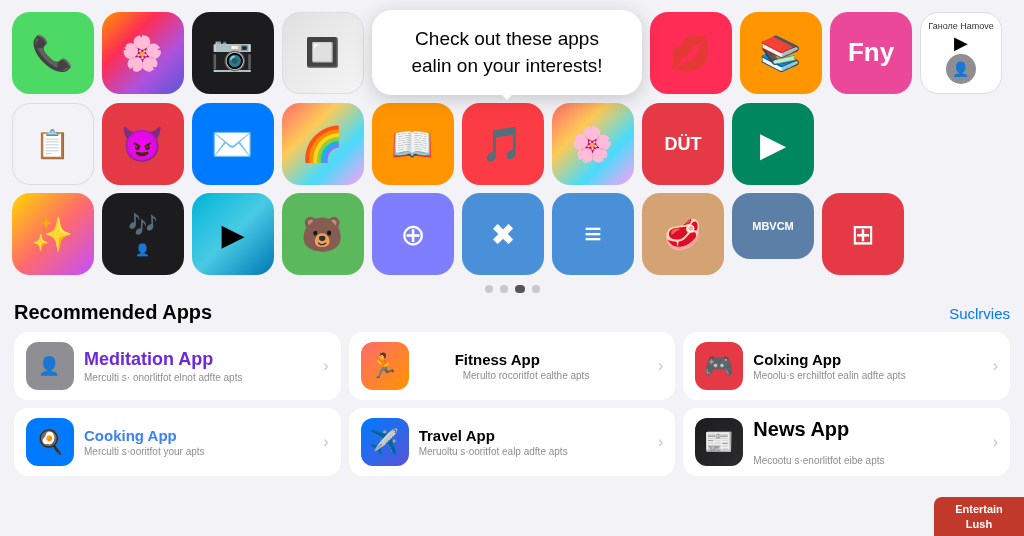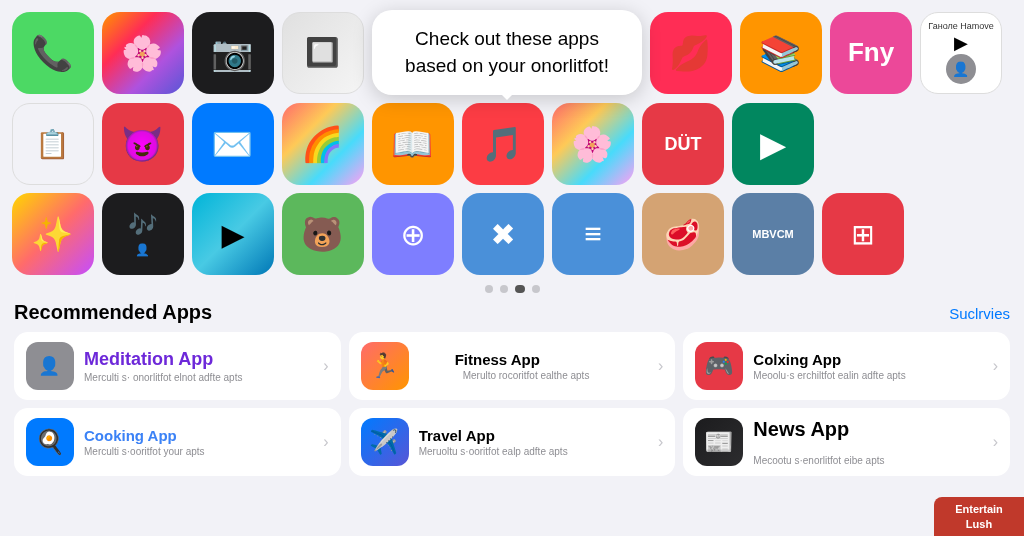--- a/index.html
+++ b/index.html
@@ -36,21 +36,21 @@
   <div style="background:#f2f2f7; padding:10px 12px 0; position:relative;">
 
     <div style="display:flex; gap:8px; margin-bottom:8px; align-items:center;">
       <div class="app-icon icon-phone" style="width:82px;height:82px;border-radius:18px;display:flex;align-items:center;justify-content:center;font-size:34px;flex-shrink:0;">📞</div>
       <div class="app-icon" style="width:82px;height:82px;border-radius:18px;background:linear-gradient(135deg,#ff9500,#ff2d55,#af52de,#5856d6);display:flex;align-items:center;justify-content:center;font-size:34px;flex-shrink:0;">🌸</div>
       <div class="app-icon" style="width:82px;height:82px;border-radius:18px;background:#1c1c1e;display:flex;align-items:center;justify-content:center;font-size:34px;flex-shrink:0;">📷</div>
       <div class="app-icon" style="width:82px;height:82px;border-radius:18px;background:linear-gradient(135deg,#e0e0e0,#f5f5f5);display:flex;align-items:center;justify-content:center;font-size:28px;flex-shrink:0;border:1px solid #ddd;">🔲</div>
 
       <div style="position:relative;z-index:10;background:white;border-radius:20px;padding:16px 24px;box-shadow:0 4px 20px rgba(0,0,0,0.18);font-size:19px;font-weight:500;text-align:center;line-height:1.4;width:270px;flex-shrink:0;">
         <span style="white-space:pre-line;">Check out these apps
-based on your onorlitfot!</span>
+ealin on your interests!</span>
         <div style="position:absolute;bottom:-12px;left:50%;transform:translateX(-50%);border:7px solid transparent;border-top-color:white;"></div>
       </div>
       <div class="app-icon" style="width:82px;height:82px;border-radius:18px;background:#ff2d55;display:flex;align-items:center;justify-content:center;font-size:34px;flex-shrink:0;">💋</div>
       <div class="app-icon" style="width:82px;height:82px;border-radius:18px;background:#ff9500;display:flex;align-items:center;justify-content:center;font-size:34px;flex-shrink:0;">📚</div>
       <div class="app-icon" style="width:82px;height:82px;border-radius:18px;background:#ec4899;display:flex;align-items:center;justify-content:center;font-size:26px;font-weight:700;color:white;flex-shrink:0;">Fny</div>
       <div class="app-icon" style="width:82px;height:82px;border-radius:18px;background:#fff;border:1px solid #ddd;display:flex;align-items:center;justify-content:center;font-size:20px;flex-shrink:0;flex-direction:column;padding:4px;overflow:hidden;">
         <div style="font-size:9px;color:#333;text-align:center;line-height:1.2;">Ганоле Hamove</div>
         <div style="font-size:18px;">▶</div>
         <div style="width:30px;height:30px;border-radius:50%;background:#8e8e93;overflow:hidden;display:flex;align-items:center;justify-content:center;font-size:14px;">👤</div>
       </div>
@@ -73,21 +73,21 @@
       <div style="width:82px;height:82px;border-radius:18px;background:#1c1c1e;display:flex;align-items:center;justify-content:center;font-size:28px;flex-shrink:0;flex-direction:column;gap:4px;">
         <div style="font-size:24px;">🎶</div>
         <div style="font-size:12px;color:#fff;">👤</div>
       </div>
       <div style="width:82px;height:82px;border-radius:18px;background:linear-gradient(135deg,#00b4d8,#48cae4,#0077b6);display:flex;align-items:center;justify-content:center;font-size:30px;flex-shrink:0;">▶</div>
       <div style="width:82px;height:82px;border-radius:18px;background:#5cb85c;display:flex;align-items:center;justify-content:center;font-size:34px;flex-shrink:0;">🐻</div>
       <div style="width:82px;height:82px;border-radius:18px;background:#7e7eff;display:flex;align-items:center;justify-content:center;font-size:30px;color:white;flex-shrink:0;">⊕</div>
       <div style="width:82px;height:82px;border-radius:18px;background:#4a90d9;display:flex;align-items:center;justify-content:center;font-size:30px;color:white;flex-shrink:0;">✖</div>
       <div style="width:82px;height:82px;border-radius:18px;background:#4a90d9;display:flex;align-items:center;justify-content:center;font-size:30px;color:white;flex-shrink:0;">≡</div>
       <div style="width:82px;height:82px;border-radius:18px;background:#d4a373;display:flex;align-items:center;justify-content:center;font-size:30px;flex-shrink:0;">🥩</div>
-      <div style="width:82px;height:82px;border-radius:18px;background:#5b7fa6;display:flex;align-items:center;justify-content:center;font-size:11px;font-weight:700;color:white;text-align:center;flex-shrink:0;padding:4px;">MBVCM</div>
+      <div style="width:82px;height:66px;border-radius:18px;background:#5b7fa6;display:flex;align-items:center;justify-content:center;font-size:11px;font-weight:700;color:white;text-align:center;flex-shrink:0;padding:4px;">MBVCM</div>
       <div style="width:82px;height:82px;border-radius:18px;background:#e63946;display:flex;align-items:center;justify-content:center;font-size:28px;color:white;flex-shrink:0;">⊞</div>
     </div>
   </div>
 
   <div style="display:flex;justify-content:center;gap:7px;padding:4px 0 8px;">
     <div style="width:8px;height:8px;border-radius:50%;background:#c7c7cc;"></div>
     <div style="width:8px;height:8px;border-radius:50%;background:#c7c7cc;"></div>
     <div style="width:10px;height:8px;border-radius:4px;background:#555;"></div>
     <div style="width:8px;height:8px;border-radius:50%;background:#c7c7cc;"></div>
   </div>

